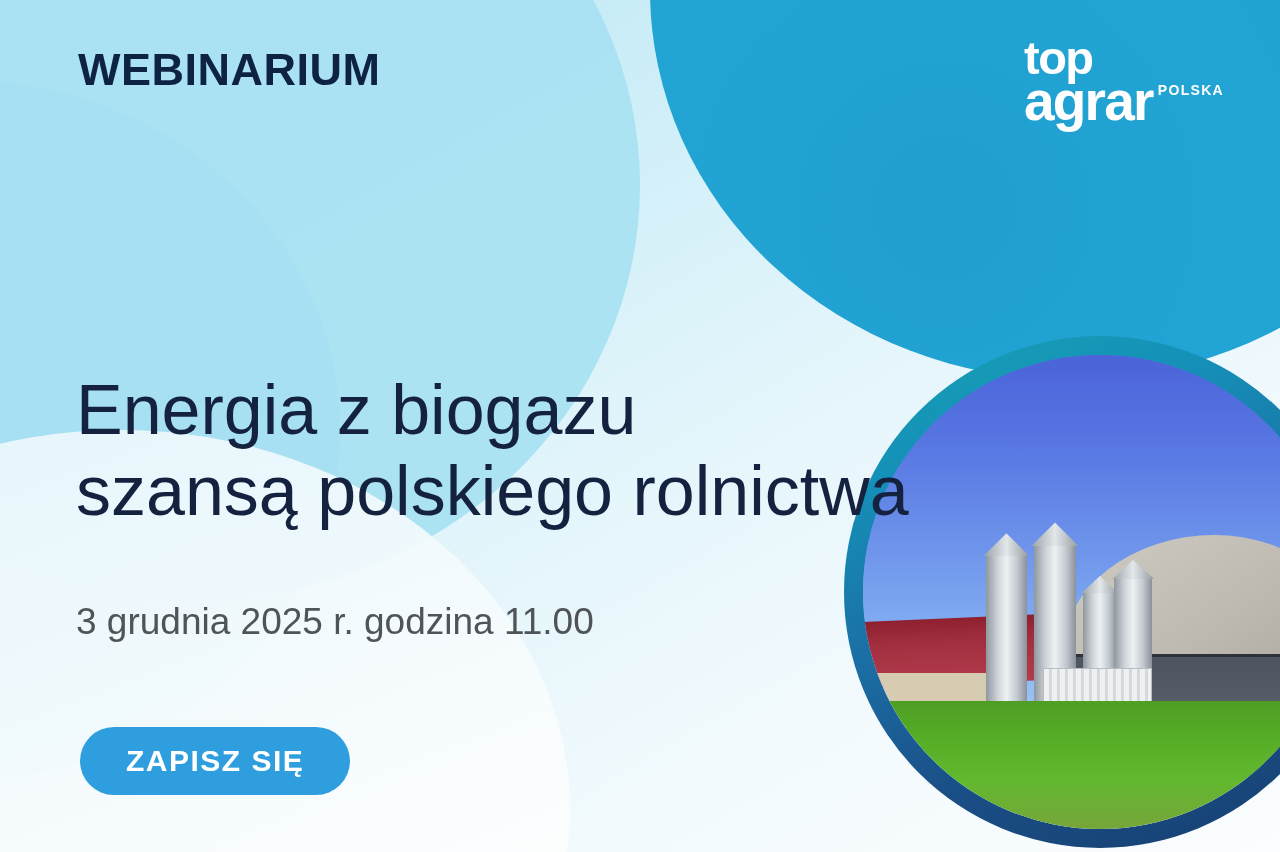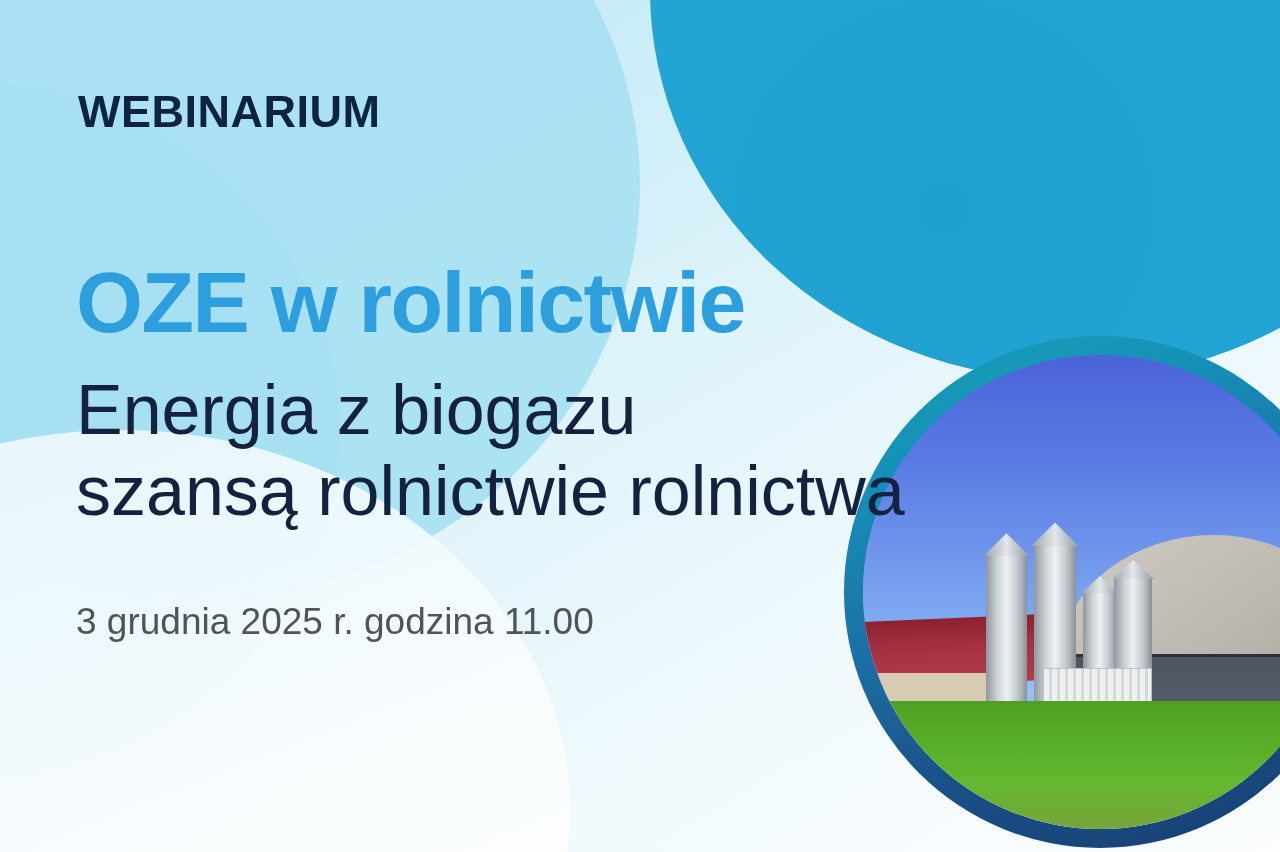--- a/index.html
+++ b/index.html
@@ -142,21 +142,20 @@
     background:linear-gradient(#4f9e24 0%,#56ad26 30%,#63b82f 62%,#77a53a 100%);
   }
 
   
   .content { position:absolute; left:0; top:0; width:860px; height:852px; z-index:7; }
   .eyebrow {
     position:absolute; left:78px; top:44px;
     font-size:45px; font-weight:700;
     letter-spacing:.5px;
     color:#0e2244;
-    margin-top:42px;
   }
   .headline {
     position:absolute; left:76px; top:253px;
     font-size:86px; font-weight:700;
     letter-spacing:-1.5px;
     color:#2d9ede;
     white-space:nowrap;
   }
   .subhead {
     position:absolute; left:76px; top:370px;
@@ -187,40 +186,45 @@
 </head>
 <body>
 
 <div class="banner">
 
   <div class="blob-cyan"></div>
   <div class="blob-cyan2"></div>
   <div class="blob-wash"></div>
   <div class="blob-blue"></div>
 
+  <div class="logo">
+    <div class="logo-top">top</div>
+    <div class="logo-agrar">agrar</div>
+    <div class="logo-polska">POLSKA</div>
+  </div>
 
   <div class="photo-wrap">
     <div class="photo">
       <div class="sky"></div>
       <div class="barn"></div>
       <div class="barn-wall"></div>
       <div class="dome"></div>
       <div class="tank"></div>
       <div class="silo s1"></div>
       <div class="silo s2"></div>
       <div class="silo s3"></div>
       <div class="silo s4"></div>
       <div class="container-unit"></div>
       <div class="grass"></div>
     </div>
   </div>
 
   <div class="content">
     <div class="eyebrow">WEBINARIUM</div>
-    <div class="headline">OZE w rolnictwie</div>
     <div class="subhead">
       <div>Energia z biogazu</div>
-      <div>szansą rolnictwie rolnictwa</div>
+      <div>szansą polskiego rolnictwa</div>
     </div>
     <div class="datetime">3 grudnia 2025 r.  godzina 11.00</div>
+    <button class="cta">ZAPISZ SIĘ</button>
   </div>
 
 </div>
 
 </body></html>

